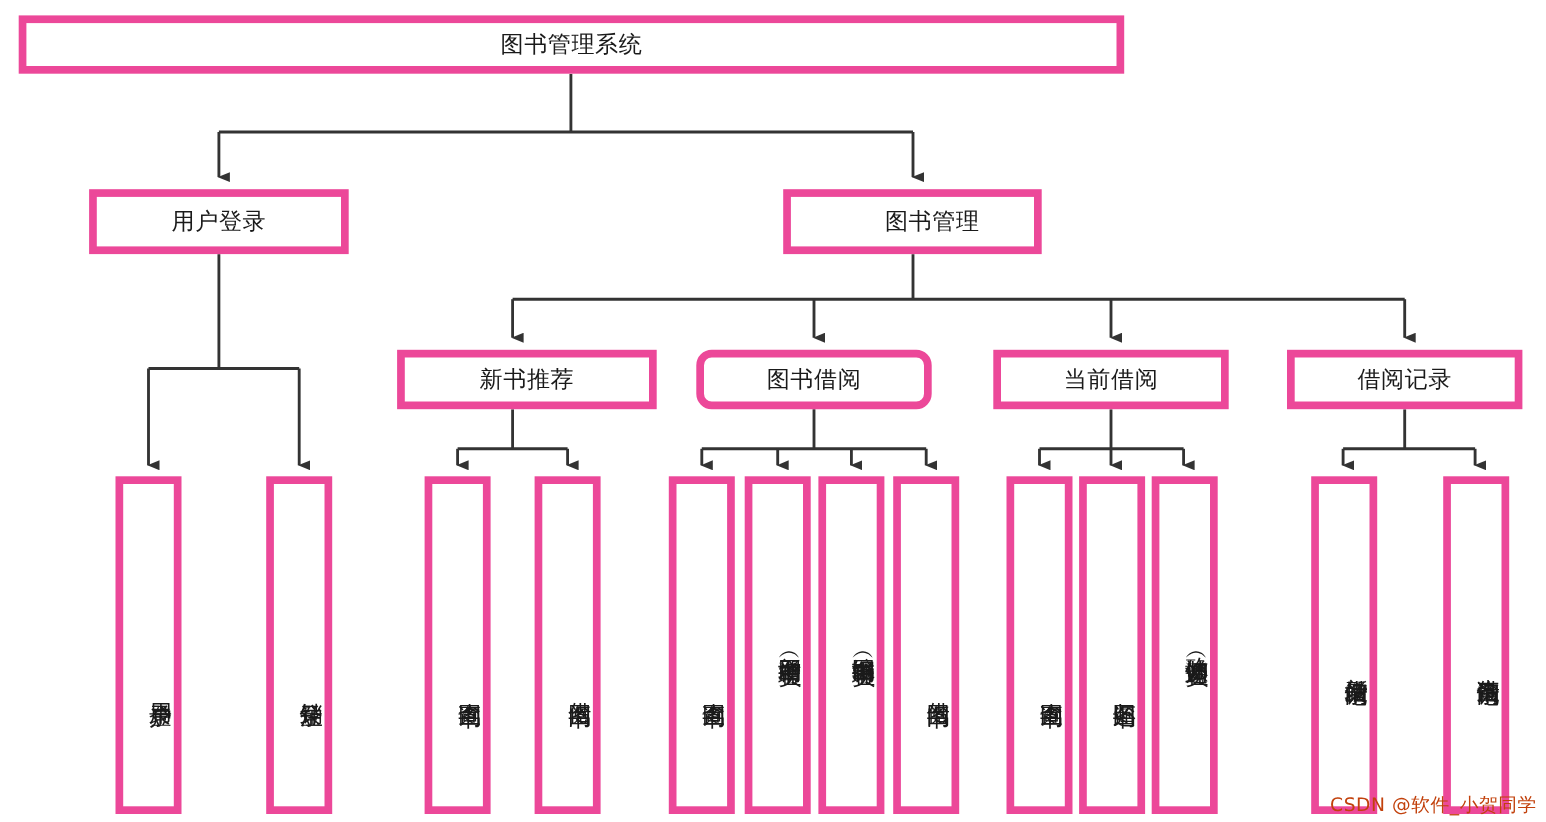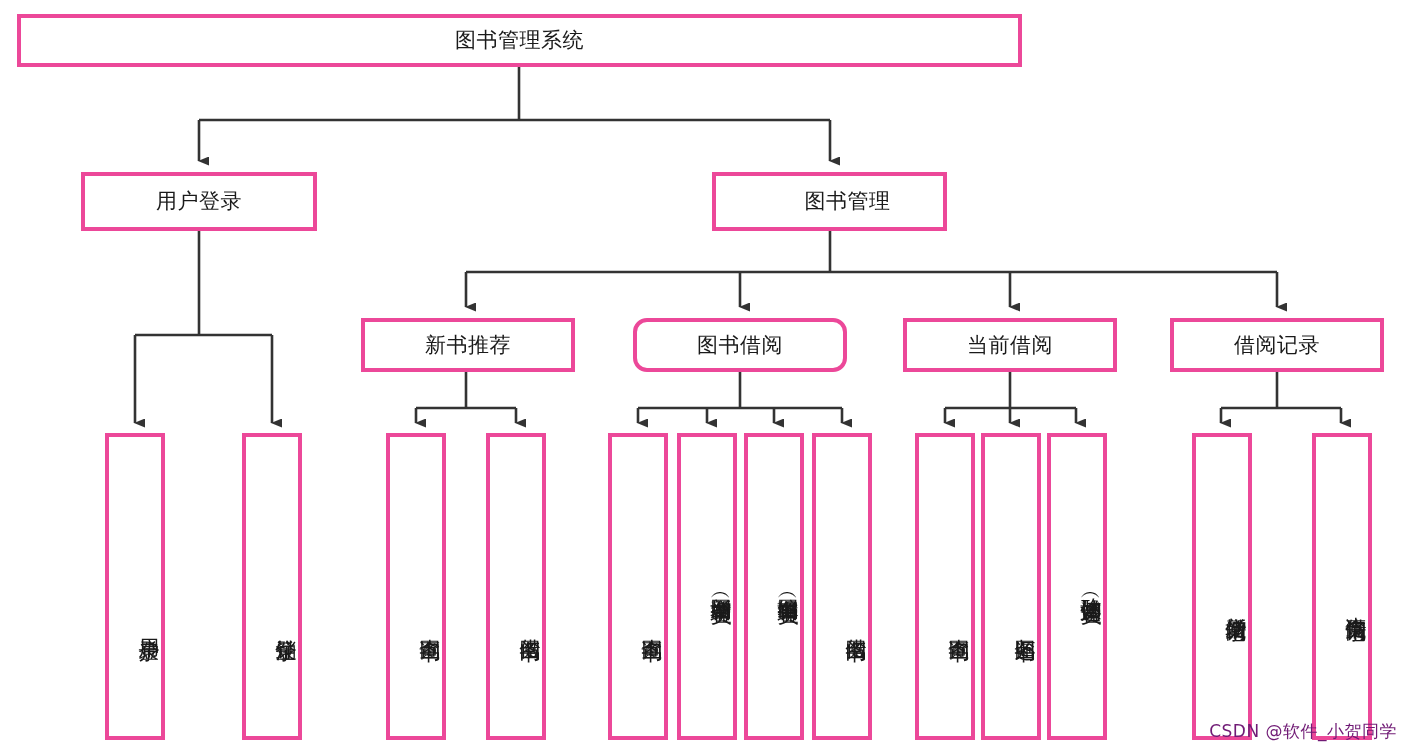--- a/index.html
+++ b/index.html
@@ -22,21 +22,21 @@
     position: absolute;
     left: 0;
     top: 0;
     width: 1405px;
     height: 747px;
     pointer-events: none;
   }
   .node {
     position: absolute;
     box-sizing: border-box;
-    border: 4px solid #ec4899;
+    border: 7px solid #ec4899;
     background: #ffffff;
     display: flex;
     align-items: center;
     justify-content: center;
     color: #1a1a1a;
     line-height: 1.18;
   }
   .node.h {
     font-size: 21px;
     letter-spacing: 0.5px;
@@ -59,21 +59,21 @@
   }
   .node.v .node-label {
     writing-mode: vertical-rl;
     text-orientation: upright;
   }
   #watermark {
     position: absolute;
     right: 8px;
     bottom: 4px;
     font-size: 17px;
-    color: #701a75;
+    color: #c2410c;
     letter-spacing: 0.5px;
     white-space: nowrap;
     font-family: "DejaVu Sans", "Liberation Sans", sans-serif;
   }
 </style>
 </head>
 <body>
 
 <div id="canvas">
 
@@ -131,21 +131,21 @@
     <span class="node-label">图书管理系统</span>
   </div>
 
   <div class="node h" style="left:81px; top:172px; width:236px; height:59px;">
     <span class="node-label">用户登录</span>
   </div>
   <div class="node h" style="left:712px; top:172px; width:235px; height:59px;padding-left:36px;">
     <span class="node-label">图书管理</span>
   </div>
 
-  <div class="node h" style="left:361px; top:318px; width:214px; height:54px;">
+  <div class="node h" style="left:361px; top:318px; width:236px; height:54px;">
     <span class="node-label">新书推荐</span>
   </div>
   <div class="node h" style="left:633px; top:318px; width:214px; height:54px;border-radius:14px;">
     <span class="node-label">图书借阅</span>
   </div>
   <div class="node h" style="left:903px; top:318px; width:214px; height:54px;">
     <span class="node-label">当前借阅</span>
   </div>
   <div class="node h" style="left:1170px; top:318px; width:214px; height:54px;">
     <span class="node-label">借阅记录</span>

